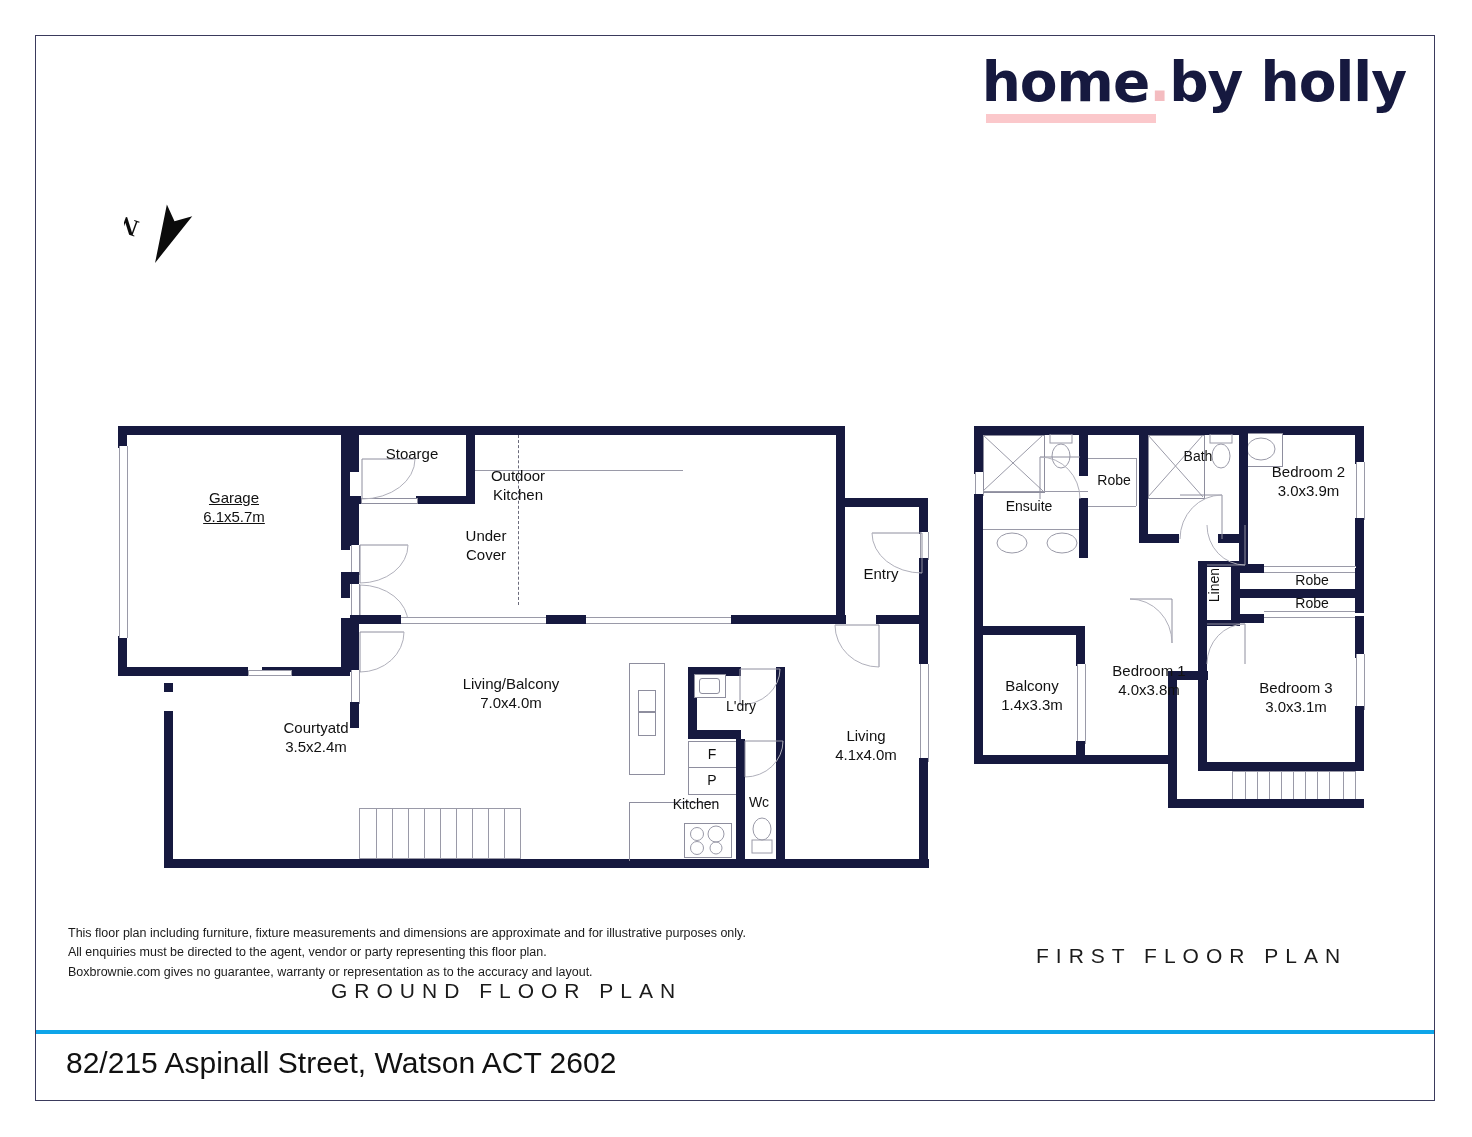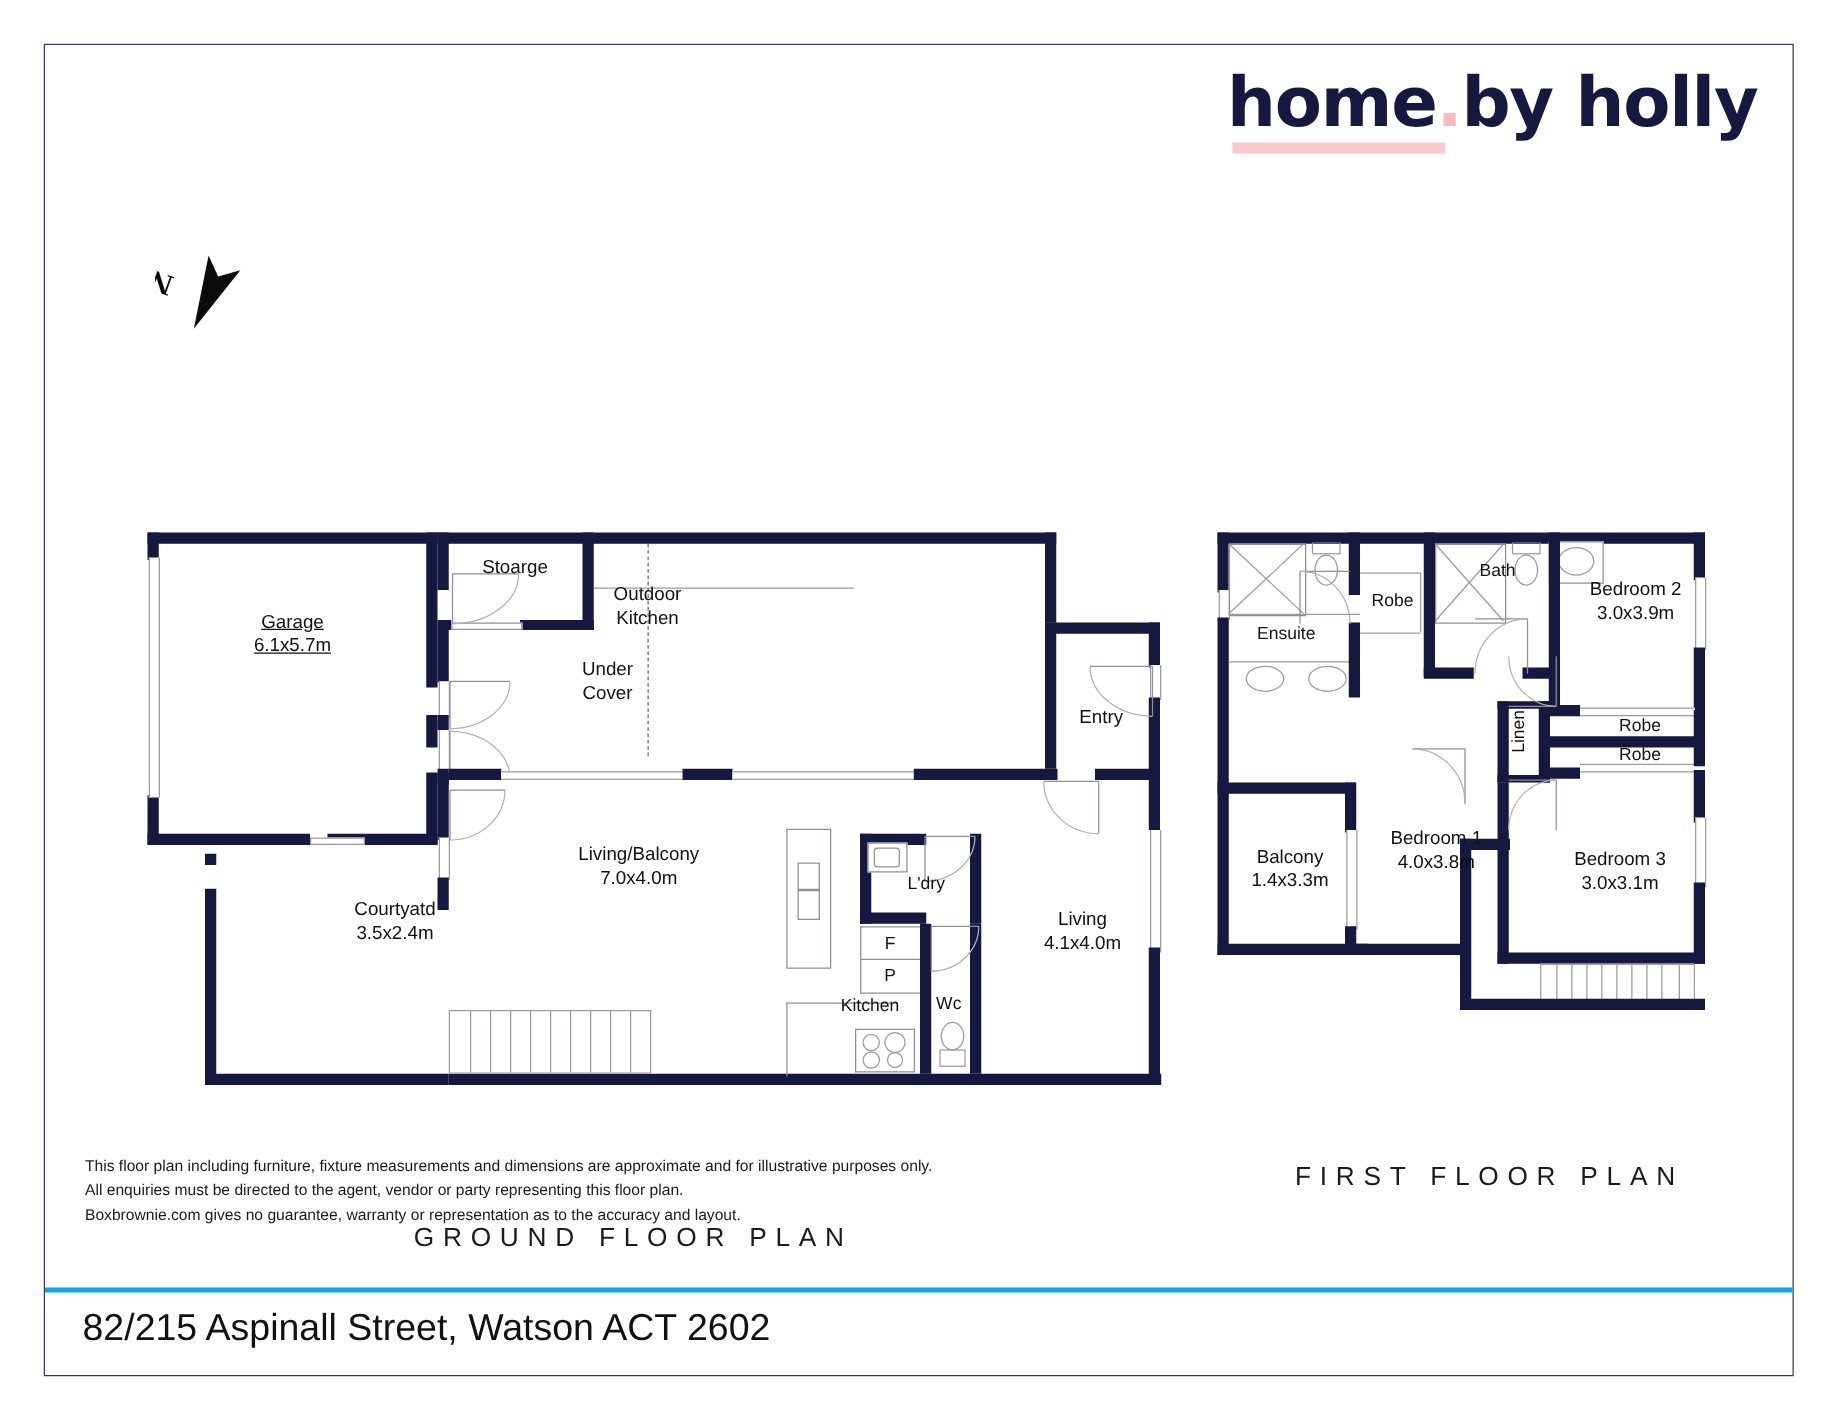--- a/index.html
+++ b/index.html
@@ -421,21 +421,21 @@
           <path d="M43 45 L43 1" stroke="#8e8e9e" fill="none"></path>
           <path d="M1 1 L43 1" stroke="#8e8e9e" fill="none"></path>
           <path d="M1 1 A42 44 0 0 1 43 45" stroke="#b0b0bb" fill="none"></path>
         </svg>
     </div>
     <div class="lbl" style="left:148px;top:275px;width:130px;">
       <div>Bedroom 1</div>
         <div>4.0x3.8m</div>
     </div>
 
-    <div class="plan-title" style="left:100px;top:544px;">FIRST FLOOR PLAN</div>
+    <div class="plan-title" style="left:100px;top:558px;">FIRST FLOOR PLAN</div>
   </div>
 
   <div id="disclaim">
     <div>This floor plan including furniture, fixture measurements and dimensions are approximate and for illustrative purposes only.</div>
     <div>All enquiries must be directed to the agent, vendor or party representing this floor plan.</div>
     <div>Boxbrownie.com gives no guarantee, warranty or representation as to the accuracy and layout.</div>
   </div>
 
   <div id="addrbar">
     <div id="addr">82/215 Aspinall Street, Watson ACT 2602</div>

